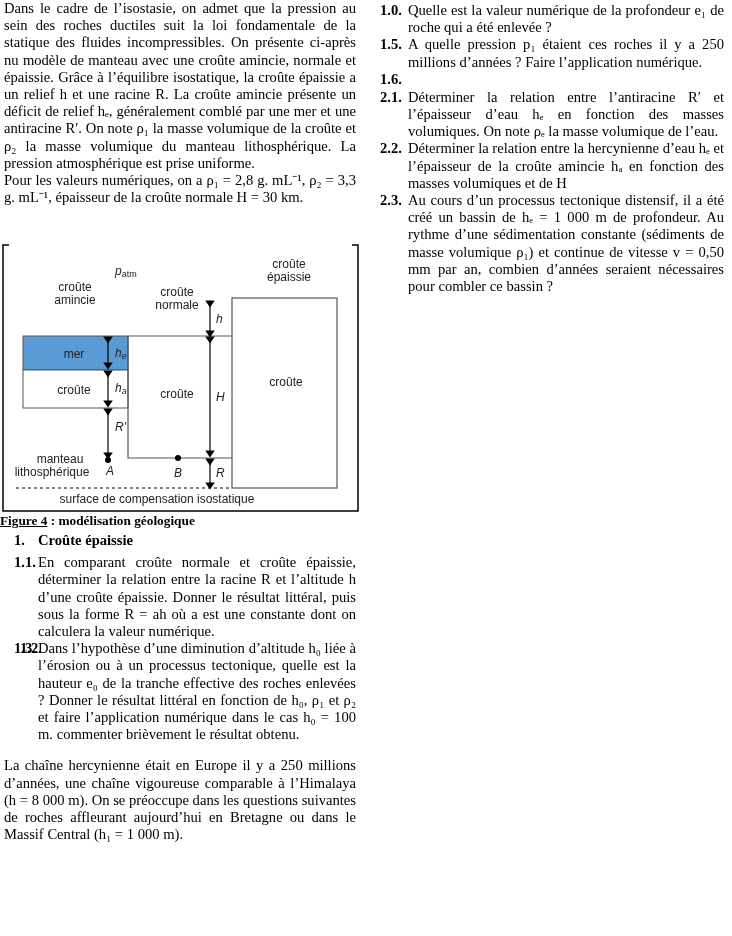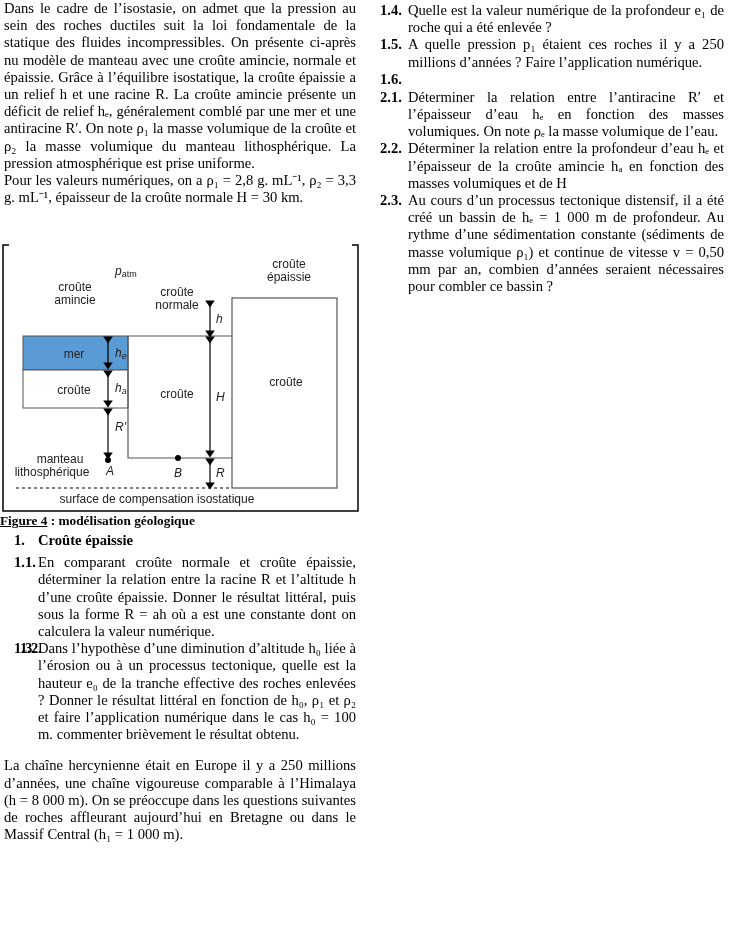--- a/index.html
+++ b/index.html
@@ -92,21 +92,21 @@
   <p class="sect" style="padding-left:10px;"><span class="num">1.</span><span>Croûte épaissie</span></p>
   <div style="height:5px"></div>
   <div class="q" style="padding-left:34px;"><span class="qn" style="left:10px">1.1.</span><span>En comparant croûte normale et croûte épaissie, déterminer la relation entre la racine R et l’altitude h d’une croûte épaissie. Donner le résultat littéral, puis sous la forme R = ah où a est une constante dont on calculera la valeur numérique.</span></div>
   <div class="q" style="padding-left:34px;"><span class="qn" style="left:16px">1.2.</span></div>
   <div class="q" style="padding-left:34px;"><span class="qn" style="left:10px">1.3.</span><span>Dans l’hypothèse d’une diminution d’altitude h₀ liée à l’érosion ou à un processus tectonique, quelle est la hauteur e₀ de la tranche effective des roches enlevées ? Donner le résultat littéral en fonction de h₀, ρ₁ et ρ₂ et faire l’application numérique dans le cas h₀ = 100 m. commenter brièvement le résultat obtenu.</span></div>
   <div style="height:14px"></div>
   <p>La chaîne hercynienne était en Europe il y a 250 millions d’années, une chaîne vigoureuse comparable à l’Himalaya (h = 8 000 m). On se préoccupe dans les questions suivantes de roches affleurant aujourd’hui en Bretagne ou dans le Massif Central (h₁ = 1 000 m).</p>
 </div>
 
 <div class="col col-right" style="top:2px;">
-  <div class="q"><span class="qn">1.4.</span><span>Quelle est la valeur numérique de la profondeur e₁ de roche qui a été enlevée ?</span></div>
+  <div class="q"><span class="qn">1.0.</span><span>Quelle est la valeur numérique de la profondeur e₁ de roche qui a été enlevée ?</span></div>
   <div class="q"><span class="qn">1.5.</span><span>A quelle pression p₁ étaient ces roches il y a 250 millions d’années ? Faire l’application numérique.</span></div>
   <div class="q"><span class="qn">1.6.</span></div>
   <div style="height:9px"></div>
   <div style="height:9px"></div>
   <div class="q"><span class="qn">2.1.</span><span>Déterminer la relation entre l’antiracine R′ et l’épaisseur d’eau hₑ en fonction des masses volumiques. On note ρₑ la masse volumique de l’eau.</span></div>
-  <div class="q"><span class="qn">2.2.</span><span>Déterminer la relation entre la profondeur d’eau hₑ et l’épaisseur de la croûte amincie hₐ en fonction des masses volumiques et de H</span></div>
+  <div class="q"><span class="qn">2.2.</span><span>Déterminer la relation entre la hercynienne d’eau hₑ et l’épaisseur de la croûte amincie hₐ en fonction des masses volumiques et de H</span></div>
   <div class="q"><span class="qn">2.3.</span><span>Au cours d’un processus tectonique distensif, il a été créé un bassin de hₑ = 1 000 m de profondeur. Au rythme d’une sédimentation constante (sédiments de masse volumique ρ₁) et continue de vitesse v = 0,50 mm par an, combien d’années seraient nécessaires pour combler ce bassin ?</span></div>
 </div>
 
 </body></html>

